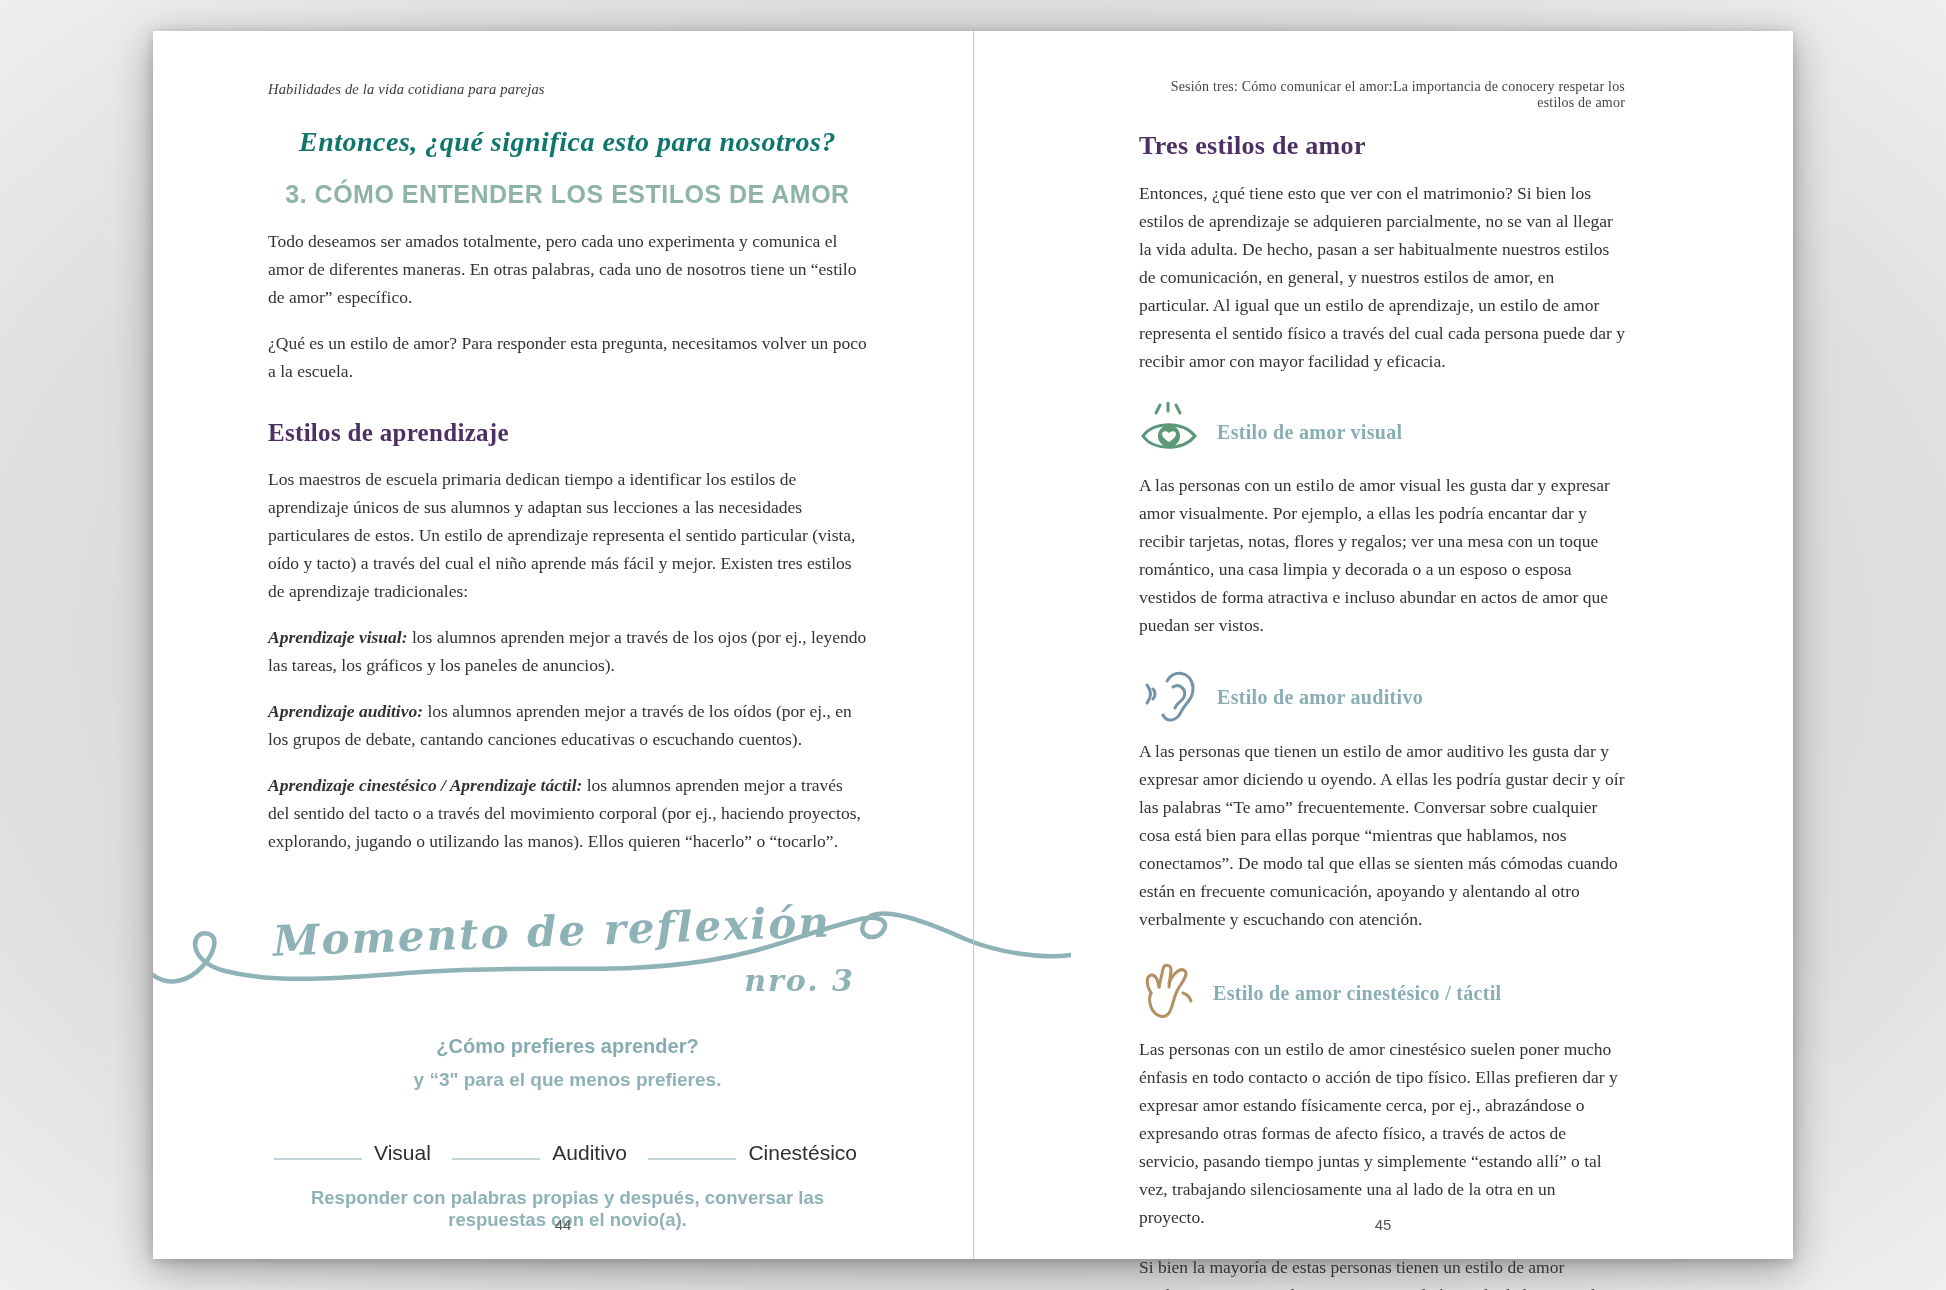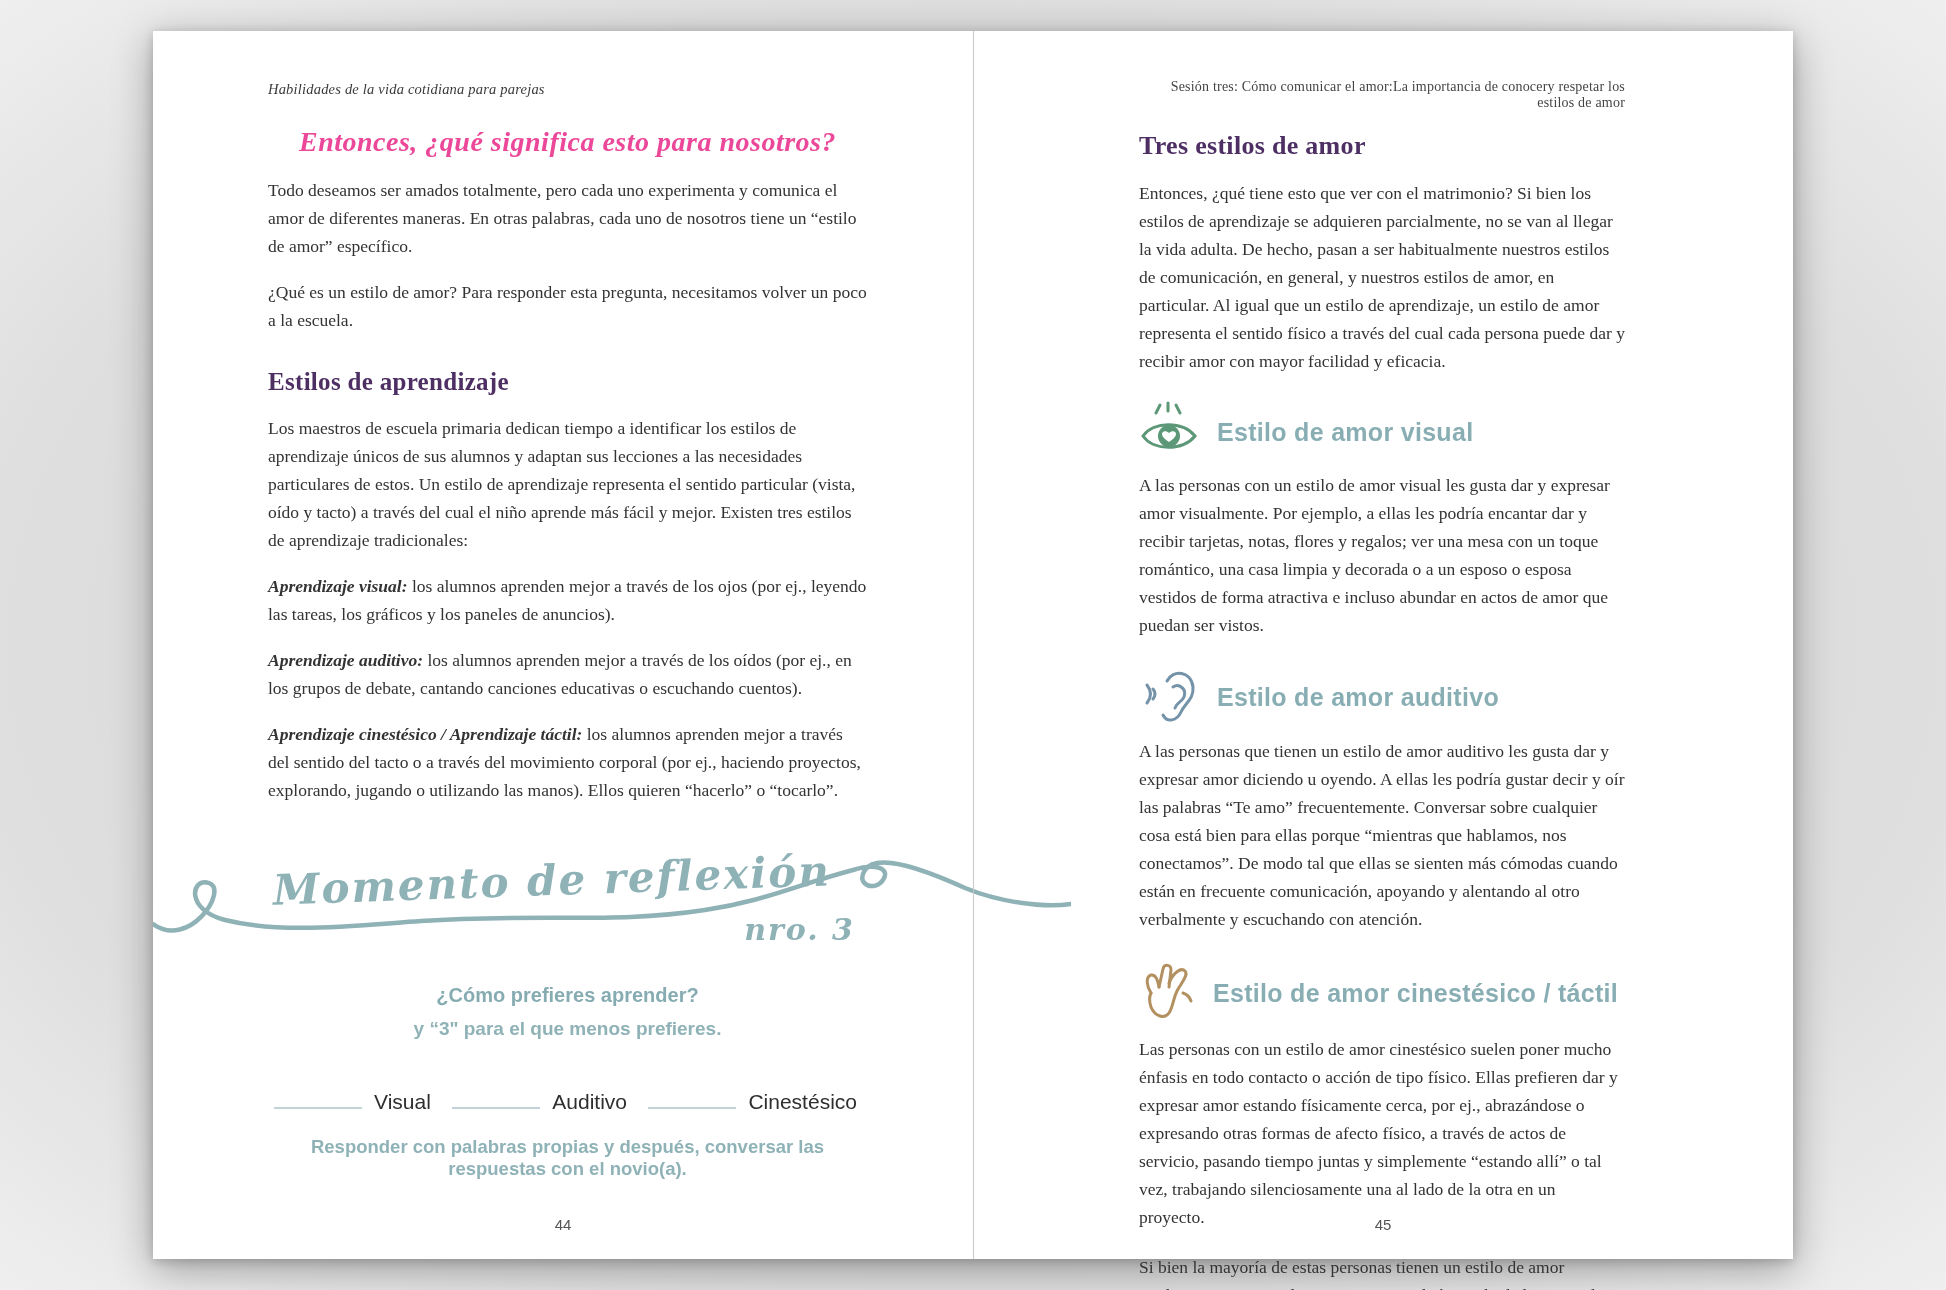--- a/index.html
+++ b/index.html
@@ -28,21 +28,21 @@
   .running-header{
     font-style:italic;font-size:14.5px;color:#3a3a3a;letter-spacing:.2px;
   }
   .running-header.right{
     font-style:normal;text-align:right;font-size:14px;color:#444;
   }
 
   .gold-title{
     margin-top:28px;text-align:center;
     font-style:italic;font-weight:600;
-    font-size:28px;color:#ec4899;letter-spacing:.5px;
+    font-size:28px;color:#0f766e;letter-spacing:.5px;
   }
   .main-heading{
     margin-top:22px;text-align:center;
     font-family:"Liberation Sans",sans-serif;font-weight:bold;
     font-size:25px;color:#8fb2a9;letter-spacing:.5px;
   }
   .body-text{
     font-size:17.5px;line-height:1.6;color:#333;margin:18px 0 0 0;
   }
   .sub-heading{
@@ -98,36 +98,37 @@
   }
 
   
   .right-heading{
     margin-top:20px;
     font-size:26px;font-weight:bold;color:#4e2f64;letter-spacing:.3px;
   }
   .style-row{display:flex;align-items:center;margin-top:26px;}
   .style-icon{flex:0 0 auto;margin-right:16px;}
   .style-title{
-    font-family:Liberation Sans, sans-serif;font-weight:bold;
-    font-size:25px;color:#88aeb4;letter-spacing:.3px;
+    font-family:Liberation Serif, serif;font-weight:bold;
+    font-size:20px;color:#88aeb4;letter-spacing:.3px;
   }
   .style-text{margin-top:8px;}
   .closing-text{margin-top:22px;}
 </style>
 </head>
 <body>
 
 <div class="book">
 
   <div class="page page-left">
     <div class="running-header">Habilidades de la vida cotidiana para parejas</div>
 
     <div class="gold-title">Entonces, ¿qué significa esto para nosotros?</div>
 
+    <div class="main-heading">3. CÓMO ENTENDER LOS ESTILOS DE AMOR</div>
 
     <p class="body-text">Todo deseamos ser amados totalmente, pero cada uno experimenta y comunica el amor de diferentes maneras. En otras palabras, cada uno de nosotros tiene un “estilo de amor” específico.</p>
     <p class="body-text">¿Qué es un estilo de amor? Para responder esta pregunta, necesitamos volver un poco a la escuela.</p>
 
     <div class="sub-heading">Estilos de aprendizaje</div>
 
     <p class="body-text">Los maestros de escuela primaria dedican tiempo a identificar los estilos de aprendizaje únicos de sus alumnos y adaptan sus lecciones a las necesidades particulares de estos. Un estilo de aprendizaje representa el sentido particular (vista, oído y tacto) a través del cual el niño aprende más fácil y mejor. Existen tres estilos de aprendizaje tradicionales:</p>
 
     <p class="body-text"><span class="lead">Aprendizaje visual:</span><span> los alumnos aprenden mejor a través de los ojos (por ej., leyendo las tareas, los gráficos y los paneles de anuncios).</span></p>
 

